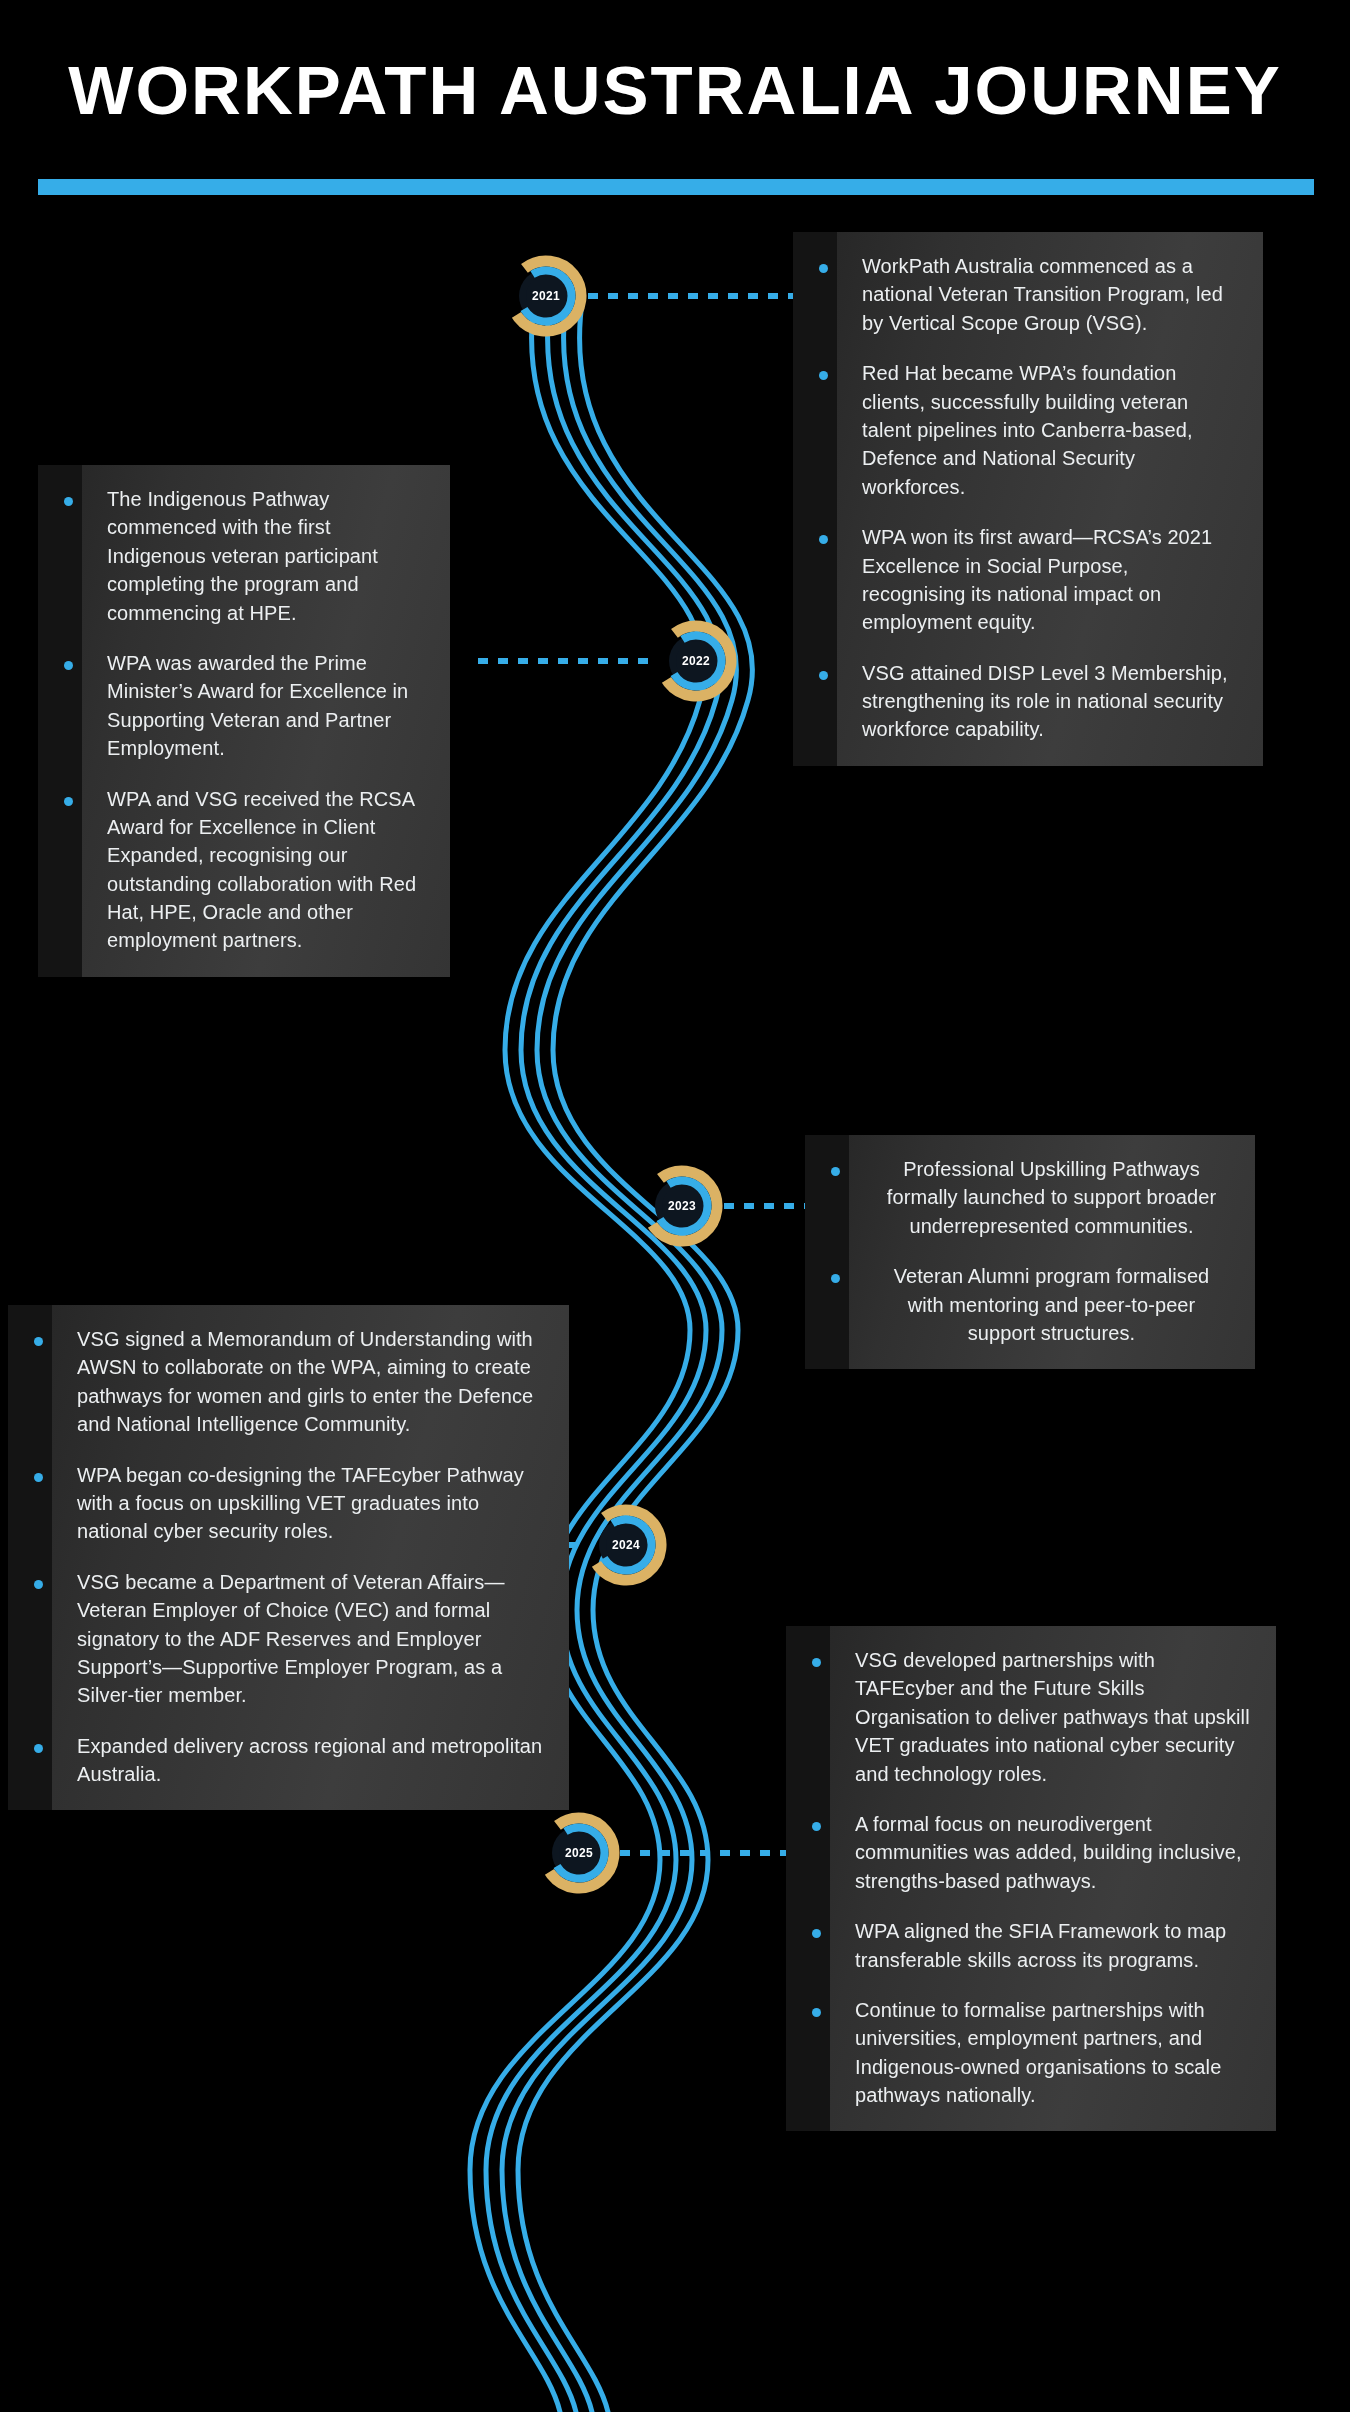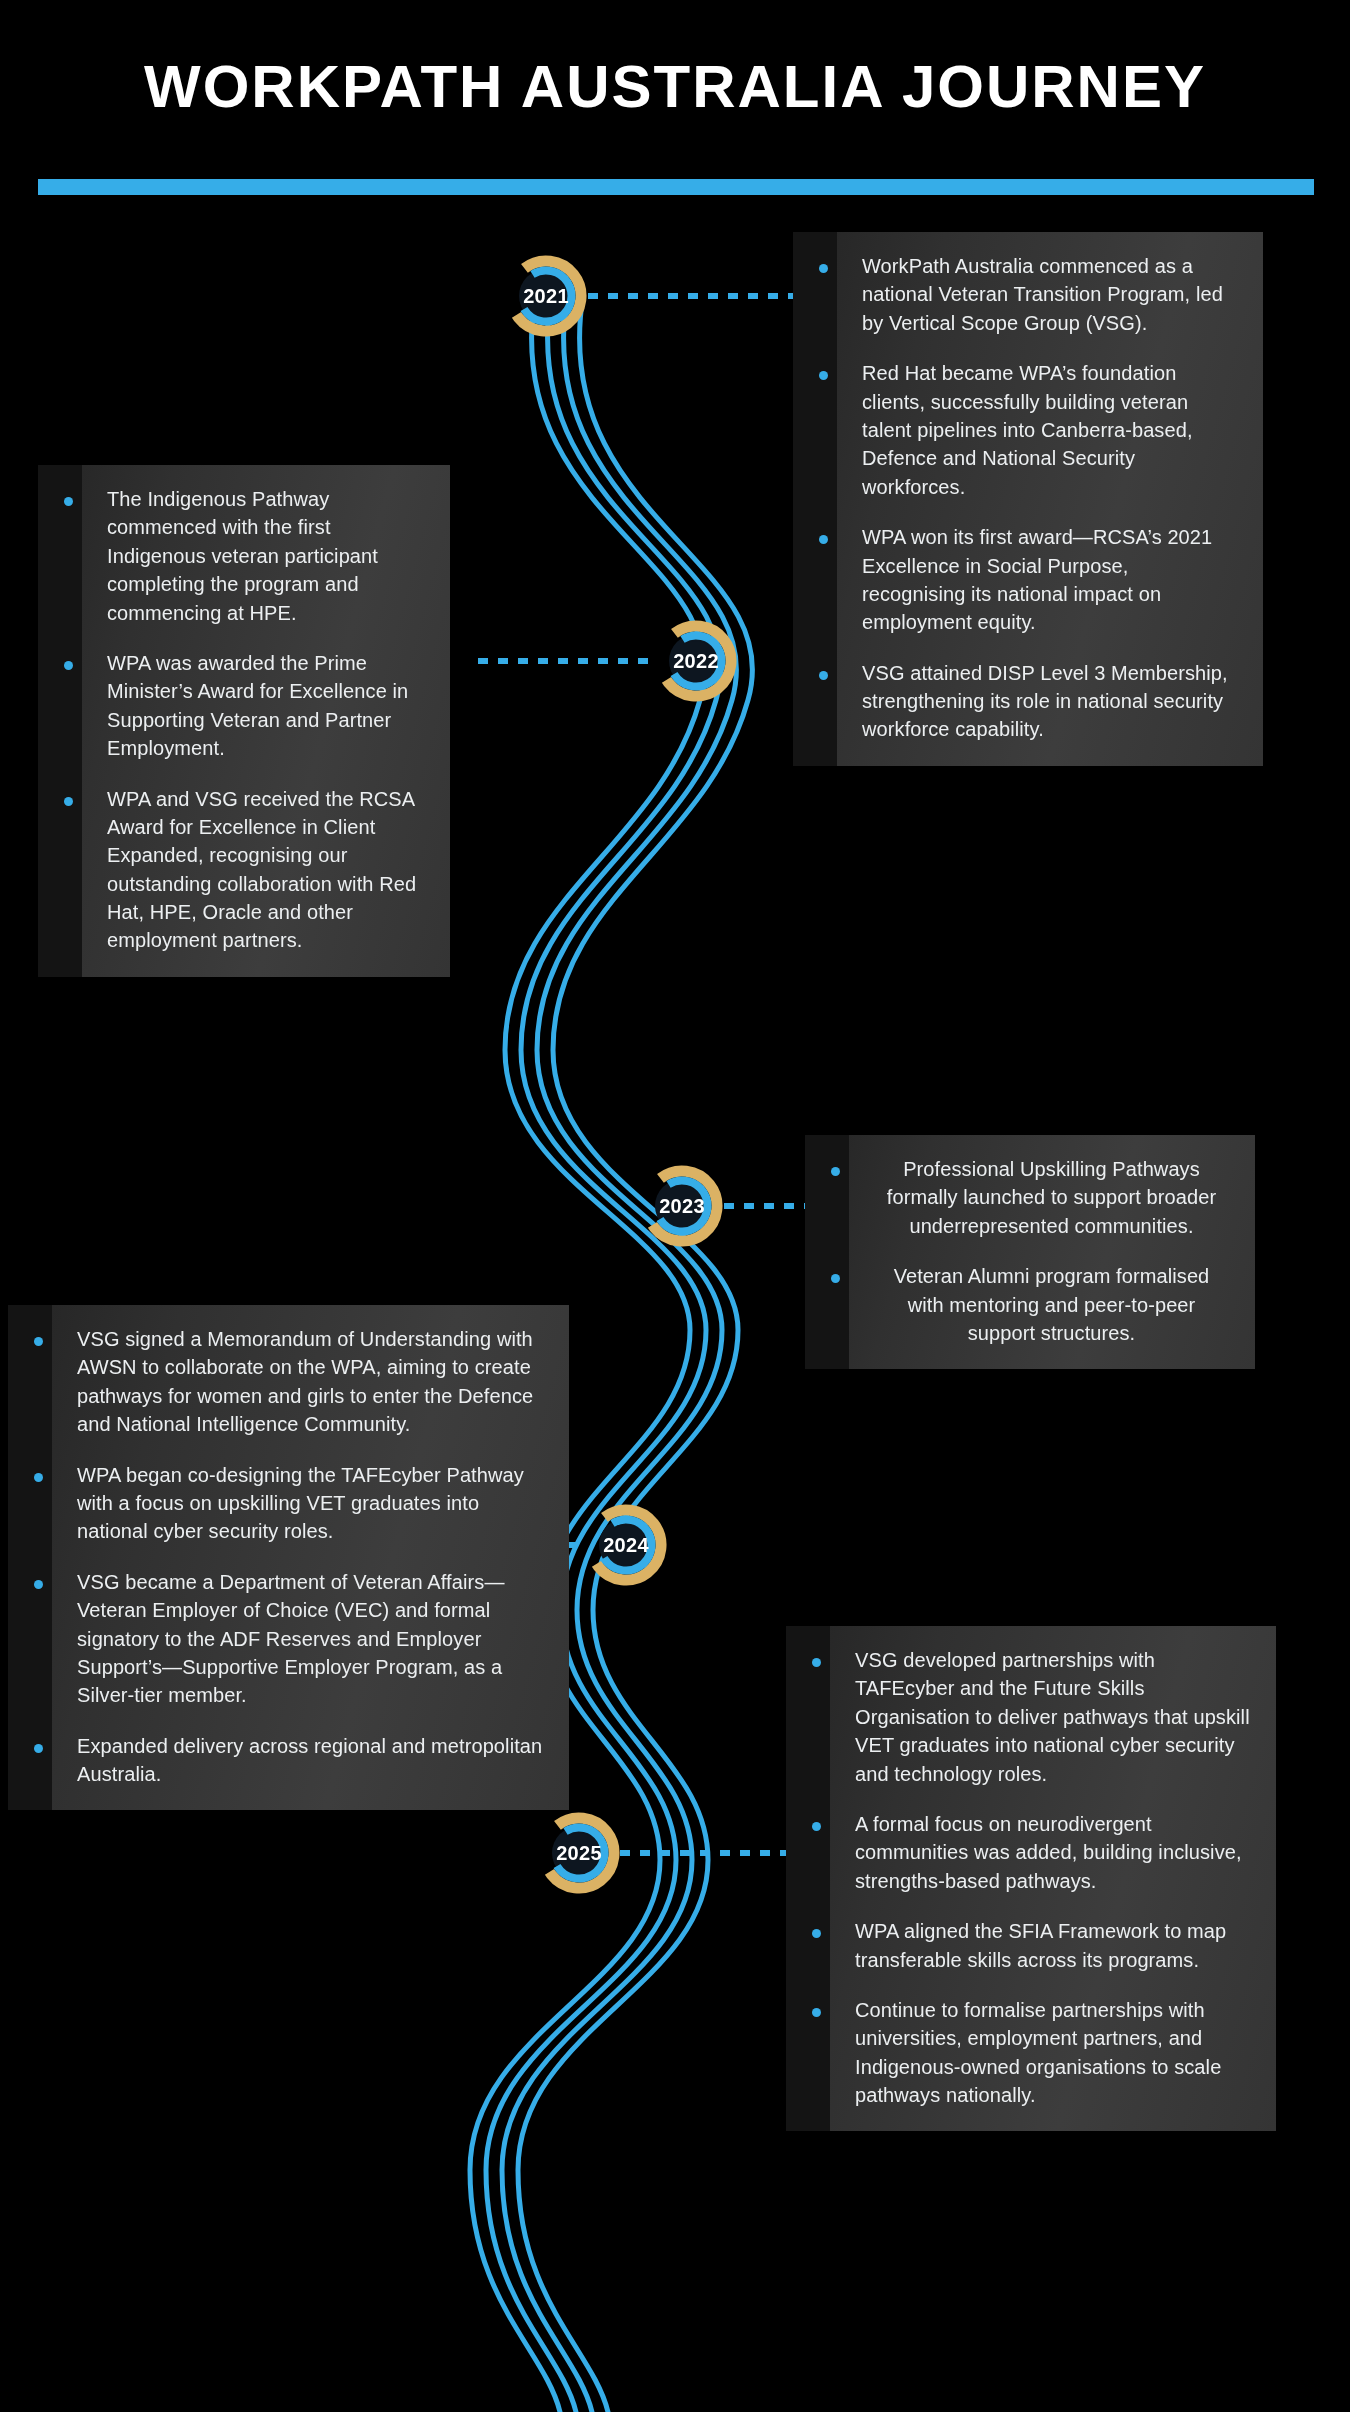--- a/index.html
+++ b/index.html
@@ -17,21 +17,21 @@
 
   
   #header {
     position:absolute; top:0; left:0; width:1350px; height:215px;
   }
   #page-title {
     position:absolute; top:55px; left:0; width:1350px;
     text-align:center;
     color:#ffffff;
     font-family:"Liberation Sans", sans-serif;
-    font-size:60px;
+    font-size:69px;
     font-weight:bold;
     letter-spacing:2.0px;
     line-height:1.05;
     white-space:nowrap;
   }
   #title-rule {
     position:absolute; top:179px; left:38px;
     width:1276px; height:16px;
     background:#36ade8;
   }
@@ -48,21 +48,21 @@
     position:absolute;
     width:82px; height:82px;
     z-index:6;
   }
   .year-node .ring-svg { position:absolute; top:0; left:0; }
   .year-node .year-label {
     position:absolute; top:0; left:0;
     width:82px; height:82px;
     display:flex; align-items:center; justify-content:center;
     color:#ffffff;
-    font-size:20px;
+    font-size:12px;
     font-weight:bold;
     letter-spacing:0.3px;
     z-index:3;
   }
 
   
   .connector {
     position:absolute;
     height:6px;
     z-index:4;

